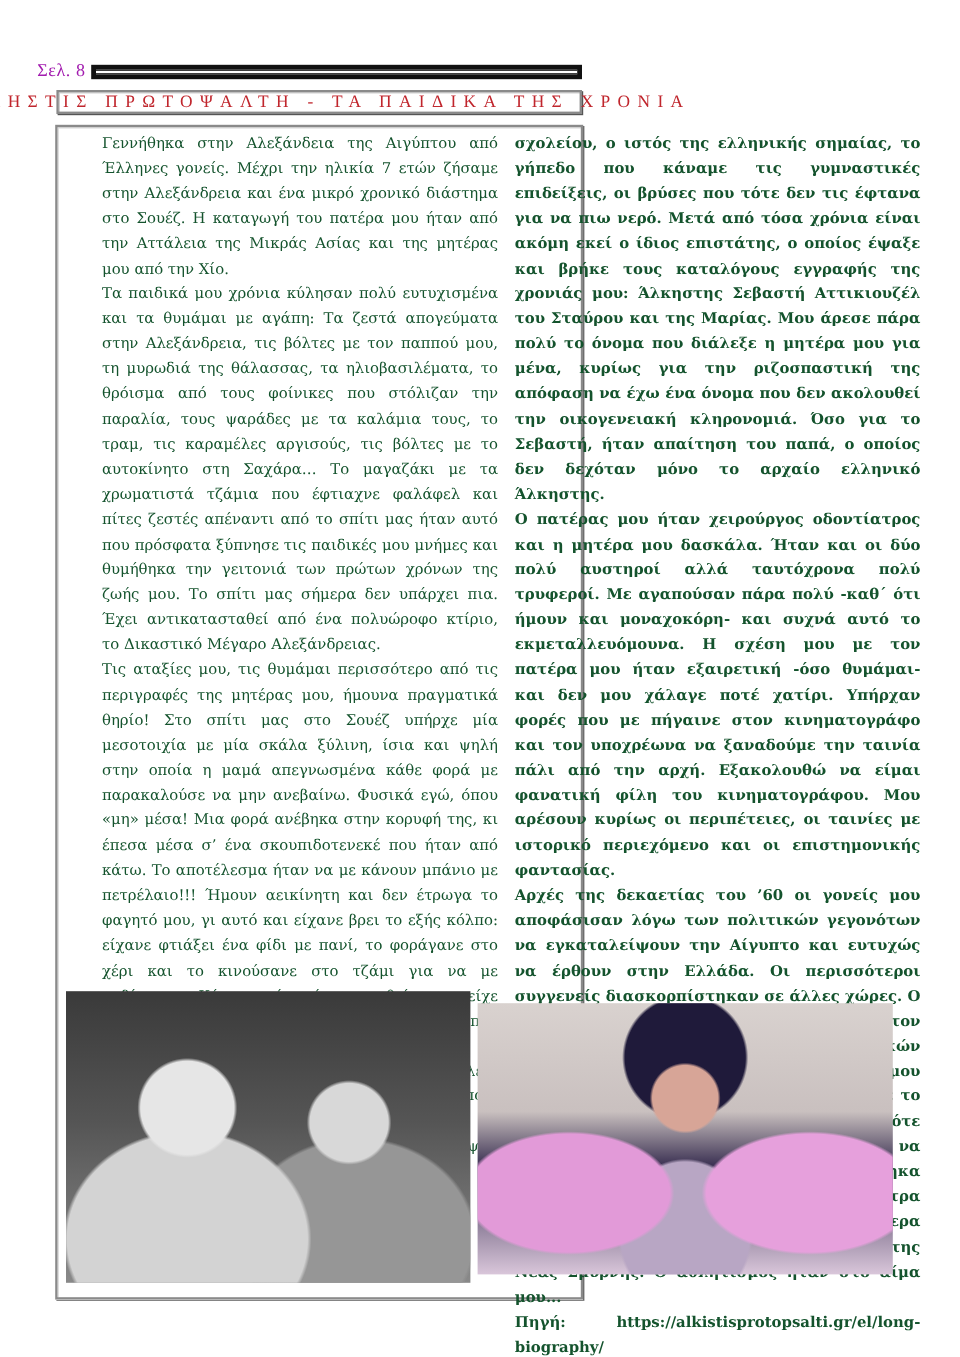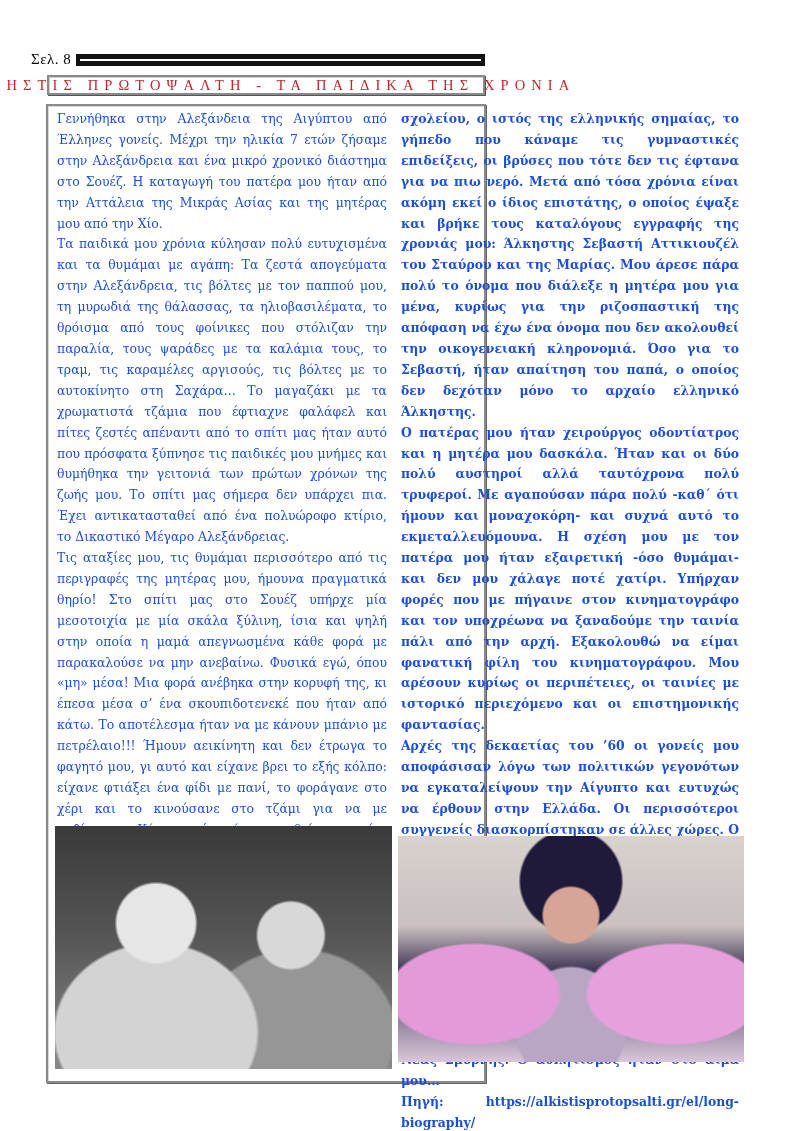--- a/index.html
+++ b/index.html
@@ -1,41 +1,41 @@
 <!DOCTYPE html>
 <html><head>
 <meta charset="utf-8">
 <style>
   html, body { margin: 0; padding: 0; background: #ffffff; }
   body { width: 800px; height: 1131px; position: relative; overflow: hidden;
          font-family: "DejaVu Serif", "Liberation Serif", serif; color: #1a1a1a; }
 
   .page-label { position: absolute; left: 31px; top: 51px; font-size: 15px;
-                font-family: "Liberation Serif", serif; color: #000000; letter-spacing: 0.5px; }
+                font-family: "Liberation Serif", serif; color: #a21caf; letter-spacing: 0.5px; }
 
   .top-rule { position: absolute; left: 77px; top: 54px; width: 408px; height: 12px;
               background: #111; box-sizing: border-box; }
   .top-rule::after { content: ""; position: absolute; left: 4px; right: 4px; top: 4px; height: 4px;
                      background: #fff; border-top: 1px solid #111; border-bottom: 1px solid #111;
                      box-sizing: border-box; }
   .top-rule.long { width: 409px; left: 76px; }
   .top-rule-wrap { position: absolute; left: 76px; top: 54px; width: 409px; height: 13px; }
 
   .title-box { position: absolute; left: 47px; top: 75px; width: 438px; height: 20px;
                border: 2px solid #8a8a8a; box-shadow: inset 1px 1px 0 #cfcfcf, 1px 1px 0 #555;
                box-sizing: border-box; display: flex; align-items: center; justify-content: center; }
   .title-text { font-family: "Liberation Serif", serif; font-size: 14.5px; color: #c0262d;
                 letter-spacing: 6.1px; white-space: nowrap; }
 
   .content-frame { position: absolute; left: 46px; top: 104px; width: 440px; height: 979px;
                    border: 2px solid #8a8a8a; box-shadow: inset 1px 1px 0 #d8d8d8, 1px 1px 0 #666;
                    box-sizing: border-box; }
 
   .col { position: absolute; top: 109px; font-family: "DejaVu Serif", serif; font-size: 12.4px;
-         line-height: 20.9px; text-align: justify; color: #1d4ed8; }
+         line-height: 20.9px; text-align: justify; color: #14532d; margin-left: 28px; }
   .col p { margin: 0; }
   .col-left { left: 57px; width: 330px; }
   .col-right { left: 401px; width: 338px; font-weight: bold; }
   .source { margin: 0; }
 
   .photo { position: absolute; overflow: hidden; }
   .photo-left { left: 55px; top: 826px; width: 337px; height: 243px;
                 background: radial-gradient(circle at 30% 40%, #e9e6e1 0 14%, transparent 15%),
                             radial-gradient(circle at 70% 45%, #dcd8d2 0 12%, transparent 13%),
                             radial-gradient(ellipse at 30% 85%, #d7d3cc 0 30%, transparent 31%),

